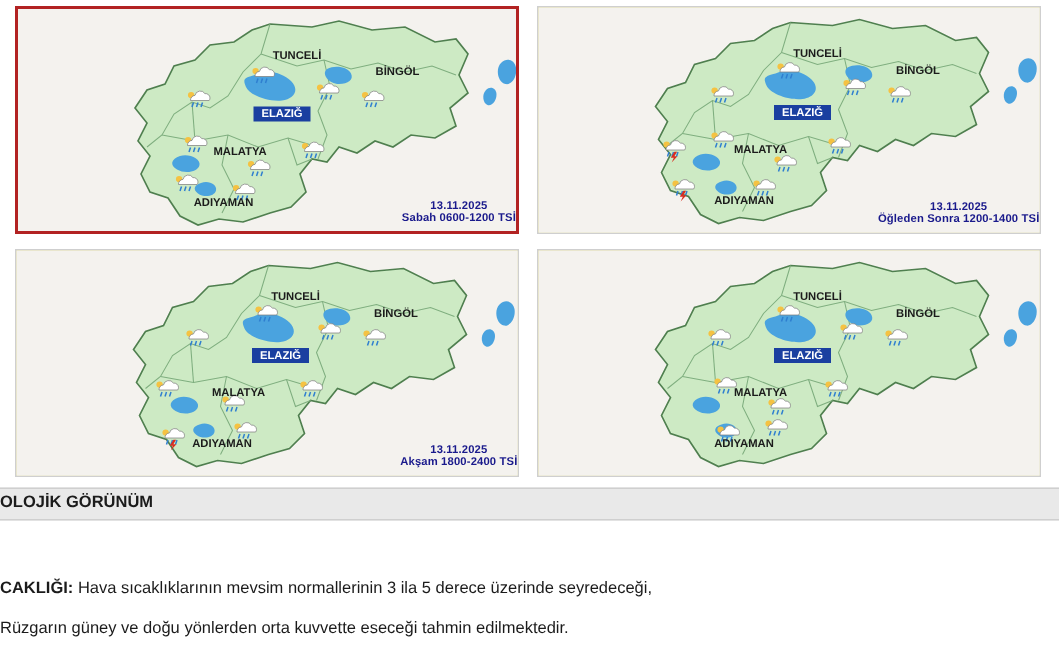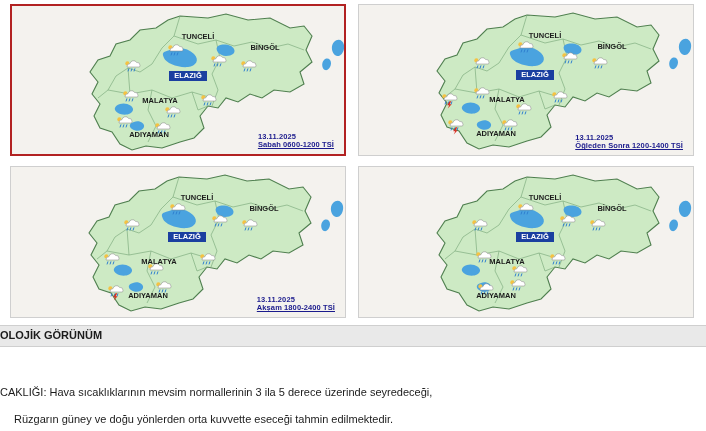--- a/index.html
+++ b/index.html
@@ -46,31 +46,31 @@
     position: absolute;
     left: 0;
     top: 0;
     width: 336px;
     height: 152px;
     display: block;
   }
 
   .stamp {
     position: absolute;
-    right: 10px;
+    right: 0;
     bottom: 4px;
-    text-align: left;
+    text-align: center;
     line-height: 1.15;
     color: #1a1a8c;
     font-size: 7.5px;
     font-weight: bold;
     letter-spacing: 0.1px;
   }
   .stamp .date { display: block; }
-  .stamp .period { display: block; text-decoration: underline; }
+  .stamp .period { display: block; }
 
   .city-label {
     fill: #1b1b1b;
     font-size: 7.5px;
     font-weight: bold;
     font-family: "Liberation Sans", sans-serif;
   }
   .city-label.hi {
     fill: #ffffff;
   }
@@ -106,22 +106,22 @@
   }
   .panel-line {
     position: absolute;
     left: 0px;
     font-size: 11px;
     color: #1b1b1b;
     white-space: nowrap;
   }
   .panel-line.l0 { top: 34px; }
   .panel-line.l1 { top: 61px; }
-  .panel-line.l2 { top: 88px; padding-left: 14px; }
-  .panel-line b { font-weight: normal; }
+  .panel-line.l2 { top: 88px; }
+  .panel-line b { font-weight: bold; }
 
   .scroll-edge {
     position: absolute;
     right: 0;
     top: 0;
     width: 3px;
     height: 325px;
     background: #ffffff;
   }
 </style>

